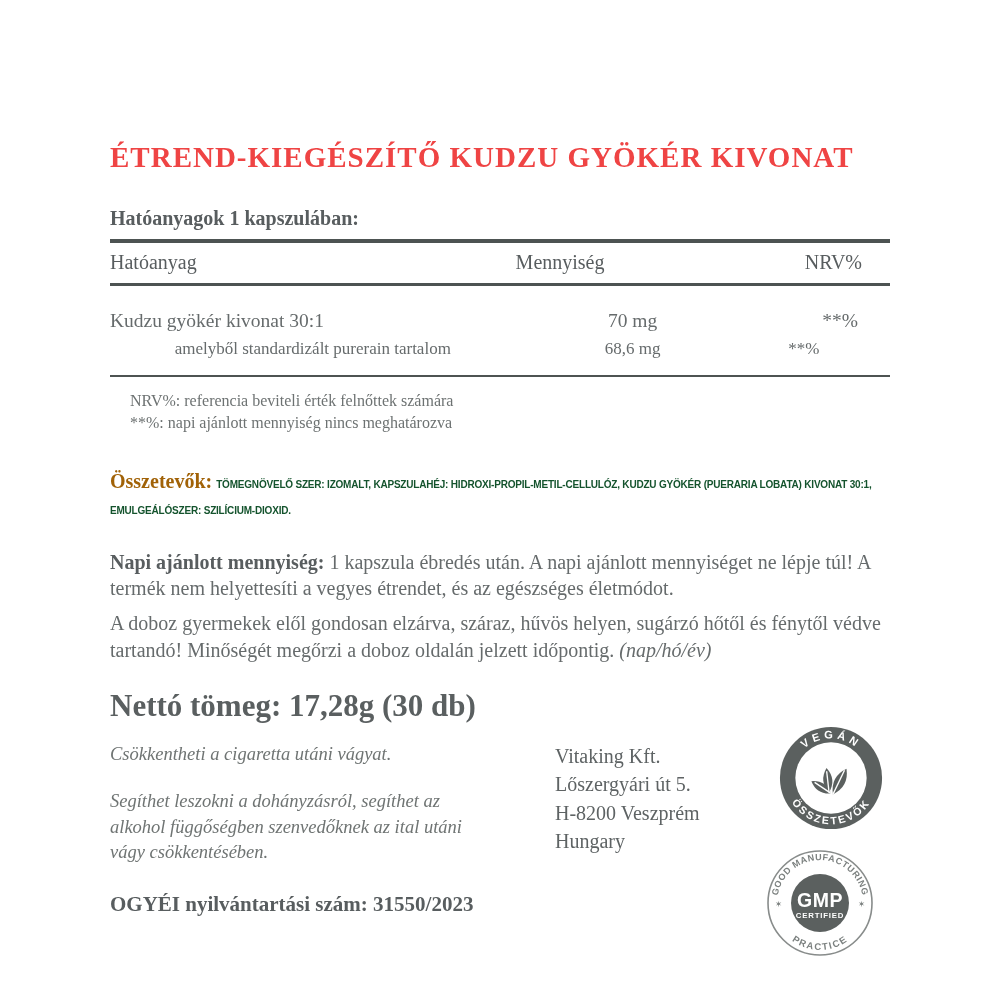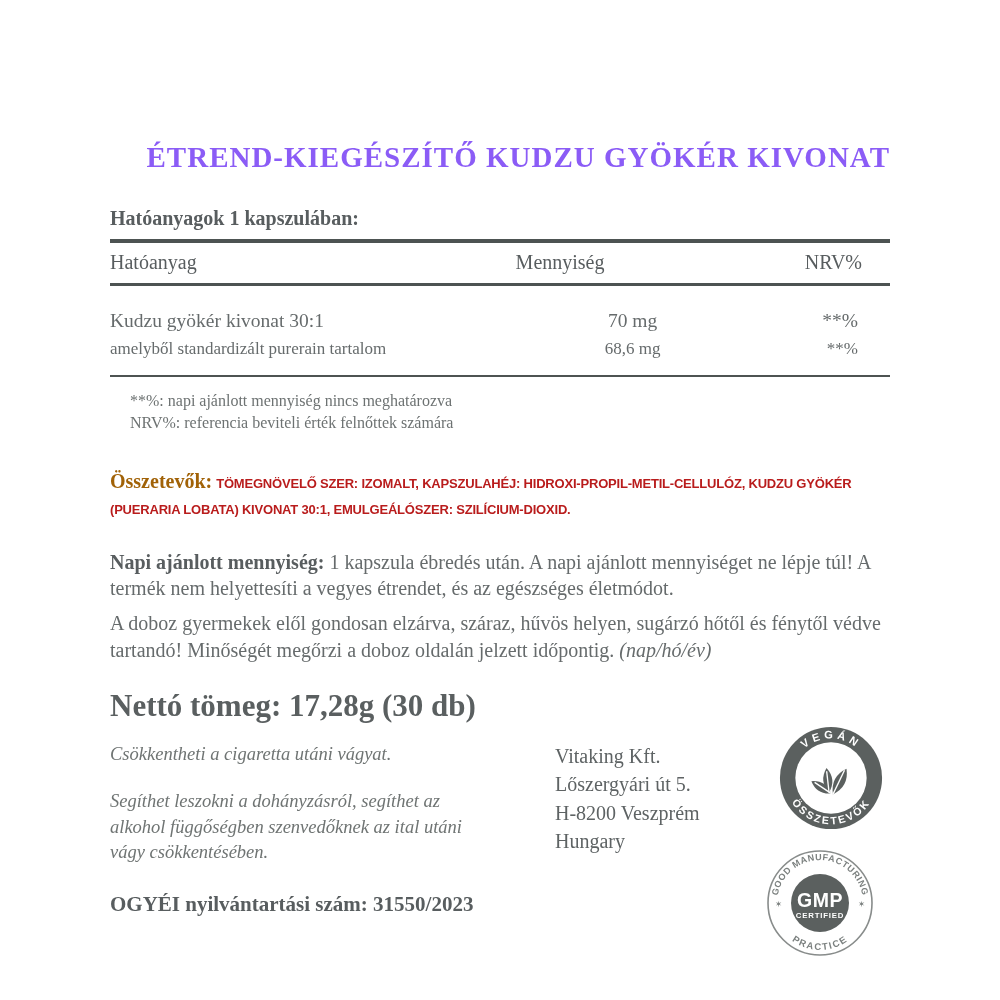--- a/index.html
+++ b/index.html
@@ -4,49 +4,49 @@
 <style>
   * { margin:0; padding:0; box-sizing:border-box; }
   html,body { background:#fff; }
   .page {
     width:1000px; height:1000px; background:#ffffff; overflow:hidden;
     font-family:"Liberation Serif", serif; color:#666b6c; position:relative;
   }
   .content { padding:0 110px; }
 
   .title {
-    padding-top:141px; text-align:right; white-space:nowrap;
-    font-size:29px; font-weight:700; letter-spacing:1px; color:#8b5cf6;
+    padding-top:141px; text-align:left; white-space:nowrap;
+    font-size:29px; font-weight:700; letter-spacing:1px; color:#ef4444;
   }
 
   .table-caption { margin-top:33px; font-size:20px; font-weight:700; color:#585d5f; }
 
   table.facts { width:100%; border-collapse:collapse; margin-top:9px; }
   table.facts th {
     border-top:4px solid #4d5352; border-bottom:3px solid #4d5352;
     padding:8px 0 9px; font-size:20px; font-weight:400; color:#585d5f;
   }
   table.facts th:nth-child(1){ text-align:left; width:52%; }
   table.facts th:nth-child(2){ text-align:left; width:30%; }
   table.facts th:nth-child(3){ text-align:right; width:18%; padding-right:28px; }
   table.facts td { font-size:19.5px; color:#666b6c; }
   table.facts tr.r1 td { padding-top:24px; }
-  table.facts tr.r2 td { padding-top:7px; padding-bottom:16px; font-size:17px; }
+  table.facts tr.r2 td { padding-top:7px; padding-bottom:16px; font-size:17px;text-align:center; }
   table.facts td.amt { text-align:center; }
   table.facts td.nrv { text-align:right; padding-right:32px; }
   table.facts tr.r2 td { border-bottom:2px solid #4d5352; }
   table.facts tr.r2 td.pad { border-bottom:2px solid #4d5352; }
 
   .footnotes { margin-top:13px; margin-left:20px; font-size:16px; line-height:1.4; color:#6d7272; }
 
   .ingredients { margin-top:31px; line-height:1.55; }
   .ingredients .lbl { font-size:20px; font-weight:700; color:#a16207; }
   .ingredients .txt {
-    font-family:"Liberation Sans", sans-serif; font-size:13px; font-weight:700;
-    letter-spacing:-0.2px; color:#b91c1c; text-transform:uppercase;
+    font-family:"Liberation Sans", sans-serif; font-size:10px; font-weight:700;
+    letter-spacing:-0.2px; color:#14532d; text-transform:uppercase;
   }
 
   .para { margin-top:27px; font-size:20px; line-height:1.34; color:#666b6c; }
   .para .lead { font-weight:700; color:#585d5f; }
   .para .note-italic { font-style:italic; }
 
   .netweight { margin-top:24px; font-size:31px; font-weight:700; color:#5a5f60; }
 
   .bottom { display:flex; margin-top:18px; align-items:flex-start; }
   .col-claims { width:445px; }
@@ -86,22 +86,22 @@
         </tr>
         <tr class="r2">
           <td class="pad">amelyből standardizált purerain tartalom</td>
           <td class="amt pad">68,6 mg</td>
           <td class="nrv pad">**%</td>
         </tr>
       </tbody>
     </table>
 
     <div class="footnotes">
+      <div>NRV%: referencia beviteli érték felnőttek számára</div>
       <div>**%: napi ajánlott mennyiség nincs meghatározva</div>
-      <div>NRV%: referencia beviteli érték felnőttek számára</div>
     </div>
 
     <div class="ingredients">
       <span class="lbl">Összetevők:</span>
       <span class="txt">TÖMEGNÖVELŐ SZER: IZOMALT, KAPSZULAHÉJ: HIDROXI-PROPIL-METIL-CELLULÓZ, KUDZU GYÖKÉR (PUERARIA LOBATA) KIVONAT 30:1, EMULGEÁLÓSZER: SZILÍCIUM-DIOXID.</span>
     </div>
 
     <div class="para">
       <span class="lead">Napi ajánlott mennyiség:</span><span> 1 kapszula ébredés után. A napi ajánlott mennyiséget ne lépje túl! A termék nem helyettesíti a vegyes étrendet, és az egészséges életmódot.</span>
     </div>

